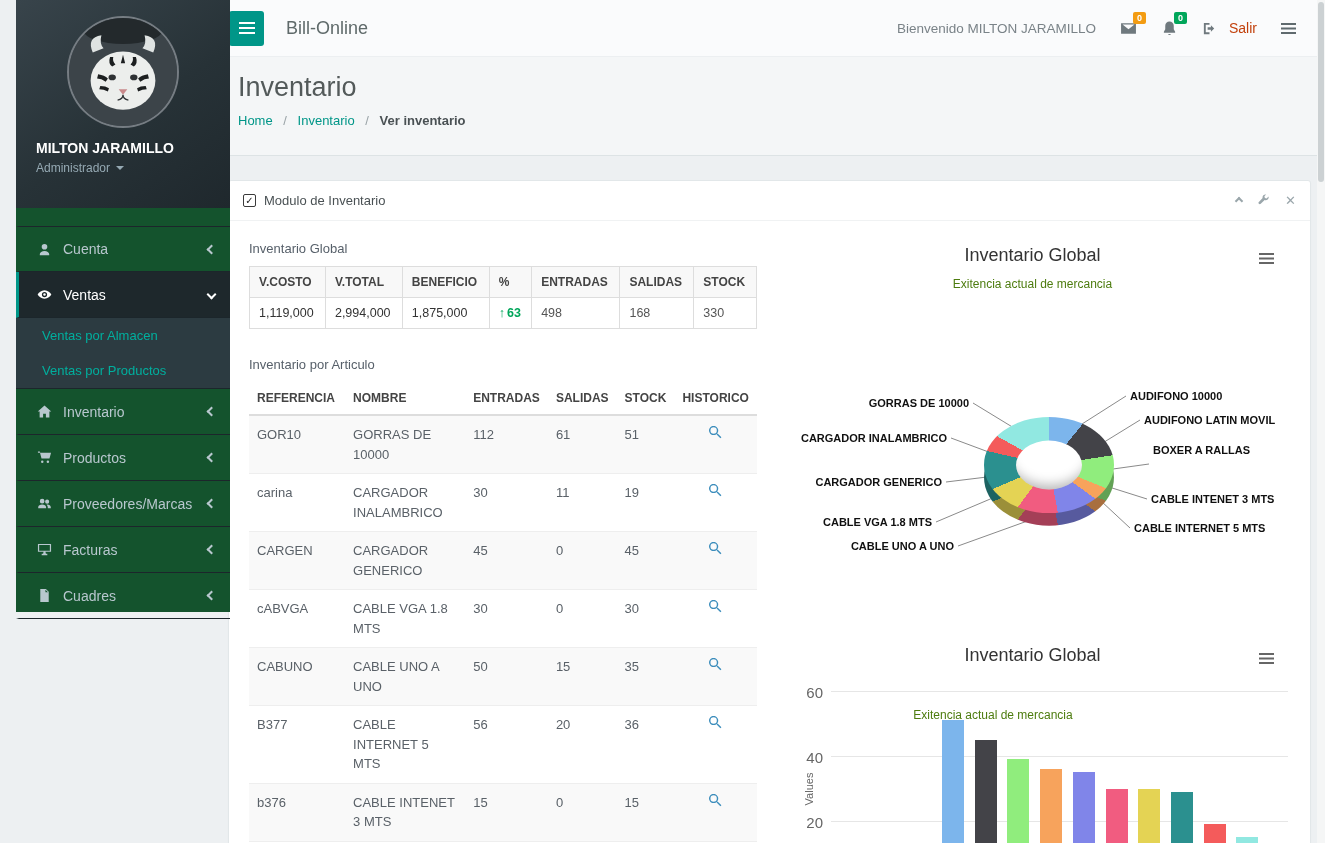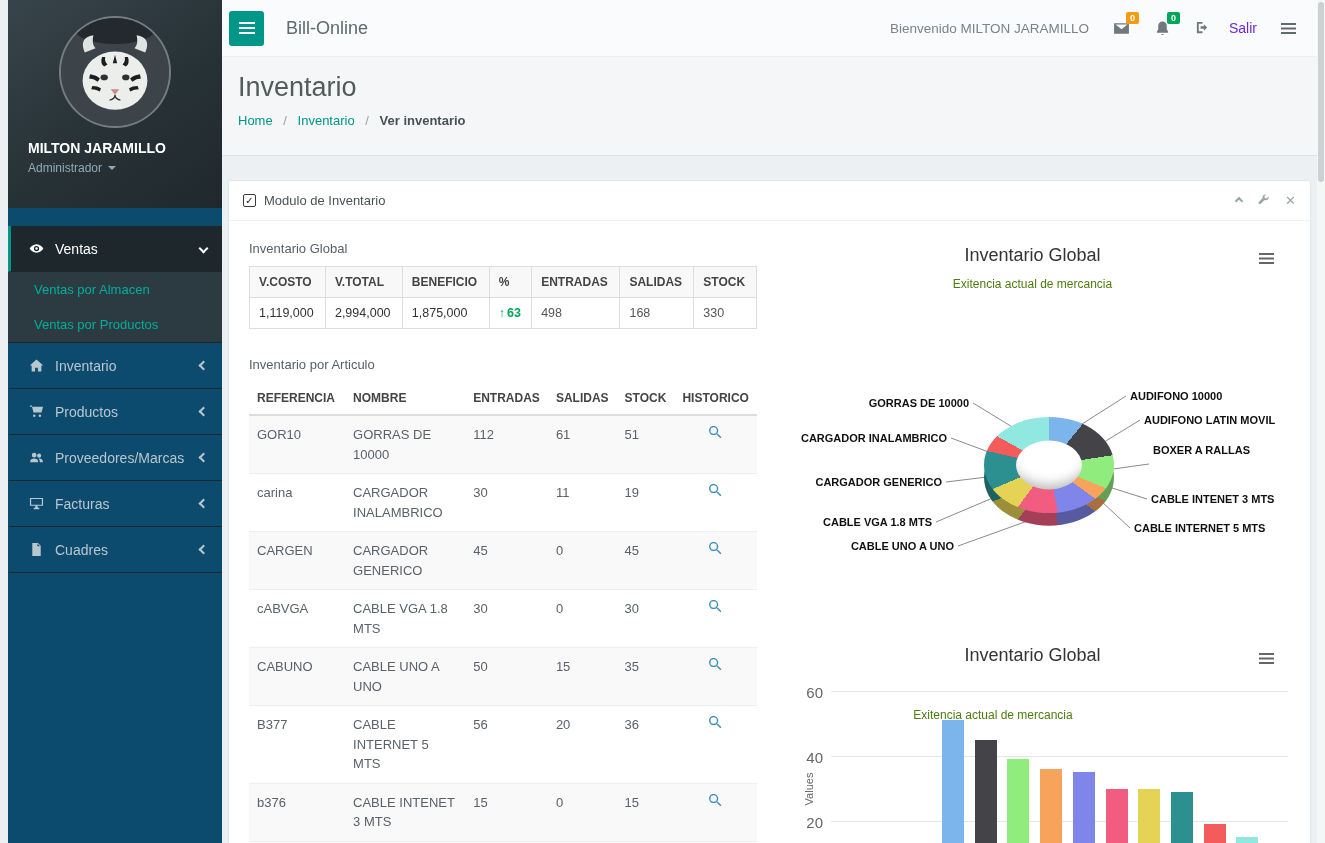--- a/index.html
+++ b/index.html
@@ -2,21 +2,21 @@
 <html style="--accent: #009688; --accent-light: #00af9e; --link: #3c8dbc; --badge-orange: #f39c12; --badge-green: #00a65a; --green: #00a65a;"><head>
 <meta charset="utf-8">
 <style>
   *{margin:0;padding:0;box-sizing:border-box}
   html,body{width:1325px;height:843px;overflow:hidden;background:#edf0f2;
     font-family:"Liberation Sans","DejaVu Sans",sans-serif;}
   a{text-decoration:none;cursor:pointer}
   button{font-family:inherit;cursor:pointer}
 
   
-  .sidebar{position:absolute;left:8px;top:0;width:214px;height:843px;background:#0c4a6e;z-index:20}
+  .sidebar{position:absolute;left:16px;top:0;width:214px;height:612px;background:#14532d;z-index:20}
   .profile{height:208px;background:linear-gradient(145deg,#38444b 0%,#273237 55%,#1f282d 100%);padding:12px 20px 0}
   .avatar{width:112px;height:112px;border-radius:50%;overflow:hidden;margin:4px auto 12px;border:2px solid rgba(255,255,255,.25);background:#49525a}
   .avatar svg{display:block;width:100%;height:100%}
   .uname{color:#fff;font-weight:bold;font-size:14px}
   .urole{color:#95a9b3;font-size:12px;margin-top:5px;display:flex;align-items:center;gap:6px;cursor:pointer}
   .caret-down{width:0;height:0;border-left:4px solid transparent;border-right:4px solid transparent;border-top:4px solid #95a9b3;display:inline-block}
   .menu{margin-top:18px}
   .mi{display:flex;align-items:center;height:46px;padding:0 15px 0 17px;color:#b8c7ce;font-size:14px;
       border-left:3px solid transparent;border-bottom:1px solid #1c262b}
   .mi.first{border-top:1px solid #1c262b}
@@ -39,21 +39,21 @@
   .burger-lines{width:16px;height:12px;position:relative;display:block}
   .burger-lines::before{content:"";position:absolute;left:0;top:0;width:16px;height:2px;background:#fff;box-shadow:0 5px 0 #fff,0 10px 0 #fff}
   .brand{font-size:18px;color:#5f6a6a}
   .top-right{margin-left:auto;display:flex;align-items:center;gap:24px;padding-right:14px}
   .welcome{color:#7a8388;font-size:13.5px}
   .top-ico{position:relative;display:inline-flex;align-items:center}
   .top-ico svg{width:17px;height:17px;fill:#6f797e}
   .badge{position:absolute;top:-8px;right:-9px;font-size:9px;color:#fff;padding:1px 4px;border-radius:2px;font-style:normal;font-weight:bold;line-height:1.15}
   .badge.orange{background:var(--badge-orange,#f39c12)}
   .badge.green{background:var(--badge-green,#00a65a)}
-  .logout{display:inline-flex;align-items:flex-start;gap:19px;color:#6d28d9;font-size:14px}
+  .logout{display:inline-flex;align-items:flex-end;gap:12px;color:#c2410c;font-size:14px}
   .logout svg{width:15px;height:15px;fill:#6f797e}
   .bars-dark{width:15px;height:11px;position:relative;display:block}
   .bars-dark::before{content:"";position:absolute;left:0;top:0;width:15px;height:2px;background:#5f6a6e;box-shadow:0 4.5px 0 #5f6a6e,0 9px 0 #5f6a6e}
 
   .page-head{padding:15px 0 0 24px;height:99px;background:#f4f6f7;border-bottom:1px solid #dde3e5}
   .page-head h1{font-size:27px;font-weight:normal;color:#535a5a}
   .crumbs{margin-top:10px;font-size:13px;color:#8a9397}
   .crumbs a{color:var(--accent,#009688)}
   .crumbs .sep{margin:0 7px;color:#9aa3a7}
   .crumbs strong{color:#4a5154}
@@ -158,20 +158,29 @@
       </svg>
     </div>
     <div class="uname">MILTON JARAMILLO</div>
     <div class="urole">
       <span>Administrador</span>
       <i class="caret-down"></i>
     </div>
   </div>
 
   <nav class="menu">
+    <a class="mi first">
+      <span class="mi-ico">
+        <svg viewBox="0 0 16 16">
+            <path d="M8 8a3 3 0 1 0 0-6 3 3 0 0 0 0 6zm0 1.5c-2.7 0-5 1.4-5 3.4V14h10v-1.1c0-2-2.3-3.4-5-3.4z"></path>
+          </svg>
+      </span>
+      <span class="mi-label">Cuenta</span>
+      <span class="chev left"></span>
+    </a>
 
     <a class="mi active">
       <span class="mi-ico">
         <svg viewBox="0 0 16 16">
             <path fill-rule="evenodd" d="M8 3.5C4.5 3.5 1.8 6 .7 8c1.1 2 3.8 4.5 7.3 4.5S14.2 10 15.3 8C14.2 6 11.5 3.5 8 3.5zM8 10.8A2.8 2.8 0 1 1 8 5.2a2.8 2.8 0 0 1 0 5.6z"></path>
             <circle cx="8" cy="8" r="1.3"></circle>
           </svg>
       </span>
       <span class="mi-label">Ventas</span>
       <span class="chev down"></span>

